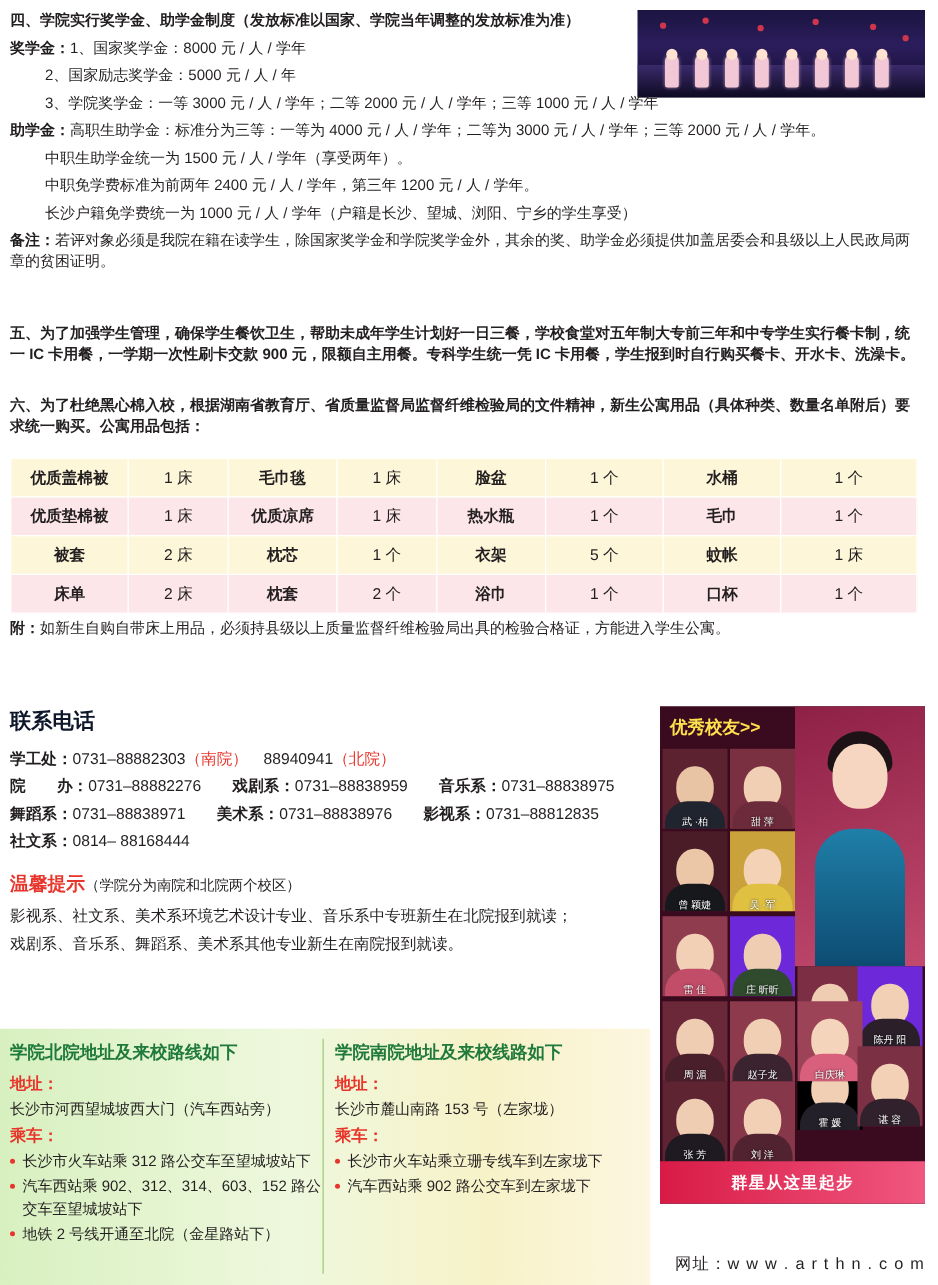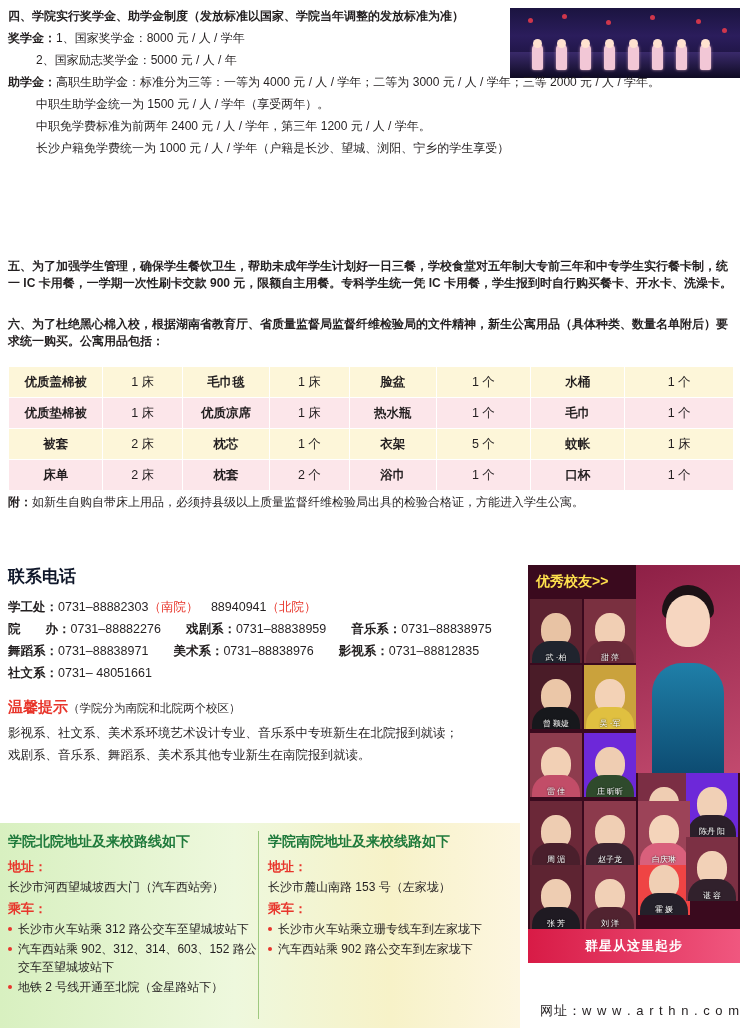--- a/index.html
+++ b/index.html
@@ -106,26 +106,30 @@
     <div class="fig" style="left:166px"></div>
     <div class="fig" style="left:190px"></div>
   </div>
 
   <div class="sec4">
     <div class="line b">四、学院实行奖学金、助学金制度（发放标准以国家、学院当年调整的发放标准为准）</div>
     <div class="line">
       <span class="b">奖学金：</span><span>1、国家奖学金：8000 元 / 人 / 学年</span>
     </div>
     <div class="line indent1">2、国家励志奖学金：5000 元 / 人 / 年</div>
+    <div class="line indent1">3、学院奖学金：一等 3000 元 / 人 / 学年；二等 2000 元 / 人 / 学年；三等 1000 元 / 人 / 学年</div>
     <div class="line">
       <span class="b">助学金：</span><span>高职生助学金：标准分为三等：一等为 4000 元 / 人 / 学年；二等为 3000 元 / 人 / 学年；三等 2000 元 / 人 / 学年。</span>
     </div>
     <div class="line indent1">中职生助学金统一为 1500 元 / 人 / 学年（享受两年）。</div>
     <div class="line indent1">中职免学费标准为前两年 2400 元 / 人 / 学年，第三年 1200 元 / 人 / 学年。</div>
     <div class="line indent1">长沙户籍免学费统一为 1000 元 / 人 / 学年（户籍是长沙、望城、浏阳、宁乡的学生享受）</div>
+    <div class="line" style="margin-top:4px">
+      <span class="b">备注：</span><span>若评对象必须是我院在籍在读学生，除国家奖学金和学院奖学金外，其余的奖、助学金必须提供加盖居委会和县级以上人民政局两章的贫困证明。</span>
+    </div>
   </div>
 
   <div class="sec5 line b">五、为了加强学生管理，确保学生餐饮卫生，帮助未成年学生计划好一日三餐，学校食堂对五年制大专前三年和中专学生实行餐卡制，统一 IC 卡用餐，一学期一次性刷卡交款 900 元，限额自主用餐。专科学生统一凭 IC 卡用餐，学生报到时自行购买餐卡、开水卡、洗澡卡。</div>
 
   <div class="sec6 line b">六、为了杜绝黑心棉入校，根据湖南省教育厅、省质量监督局监督纤维检验局的文件精神，新生公寓用品（具体种类、数量名单附后）要求统一购买。公寓用品包括：</div>
 
   <table class="goods">
     <tbody>
       <tr>
         <td class="lbl" style="width:13%">优质盖棉被</td>
@@ -184,21 +188,21 @@
 
     <div class="c-line">
       <span class="lb">院　　办：</span><span>0731–88882276</span>　　<span class="lb">戏剧系：</span><span>0731–88838959</span>　　<span class="lb">音乐系：</span><span>0731–88838975</span>
     </div>
 
     <div class="c-line">
       <span class="lb">舞蹈系：</span><span>0731–88838971</span>　　<span class="lb">美术系：</span><span>0731–88838976</span>　　<span class="lb">影视系：</span><span>0731–88812835</span>
     </div>
 
     <div class="c-line">
-      <span class="lb">社文系：</span><span>0731– 48051661</span>
+      <span class="lb">社文系：</span><span>0814– 88168444</span>
     </div>
 
     <div style="margin-top:14px">
       <span class="tip-title">温馨提示</span><span class="tip-sub">（学院分为南院和北院两个校区）</span>
       <div class="tips">影视系、社文系、美术系环境艺术设计专业、音乐系中专班新生在北院报到就读；</div>
       <div class="tips" style="margin-top:2px">戏剧系、音乐系、舞蹈系、美术系其他专业新生在南院报到就读。</div>
     </div>
   </div>
 
   <div class="addr-wrap">
@@ -261,21 +265,21 @@
       <div class="cell" style="left:2px;top:168px;background:#8e3c4e">
         <div class="face" style="background:#f2d0b5"></div>
         <div class="body" style="background:#c24d68"></div>
         <div class="nm">雷 佳</div>
       </div>
       <div class="cell" style="left:56px;top:168px;background:#6d28d9">
         <div class="face" style="background:#efcdb2"></div>
         <div class="body" style="background:#2f4a2c"></div>
         <div class="nm">庄 昕昕</div>
       </div>
-      <div class="cell" style="left:110px;top:286px;background:#ef4444">
+      <div class="cell" style="left:110px;top:275px;background:#000000">
         <div class="face" style="background:#f0cfb4"></div>
         <div class="body" style="background:#24202a"></div>
         <div class="nm">霍 媛</div>
       </div>
       <div class="cell" style="left:158px;top:208px;background:#6d28d9">
         <div class="face" style="background:#f1d0b6"></div>
         <div class="body" style="background:#2b1f2a"></div>
         <div class="nm">陈丹 阳</div>
       </div>
       <div class="cell" style="left:2px;top:236px;background:#6b2838">

